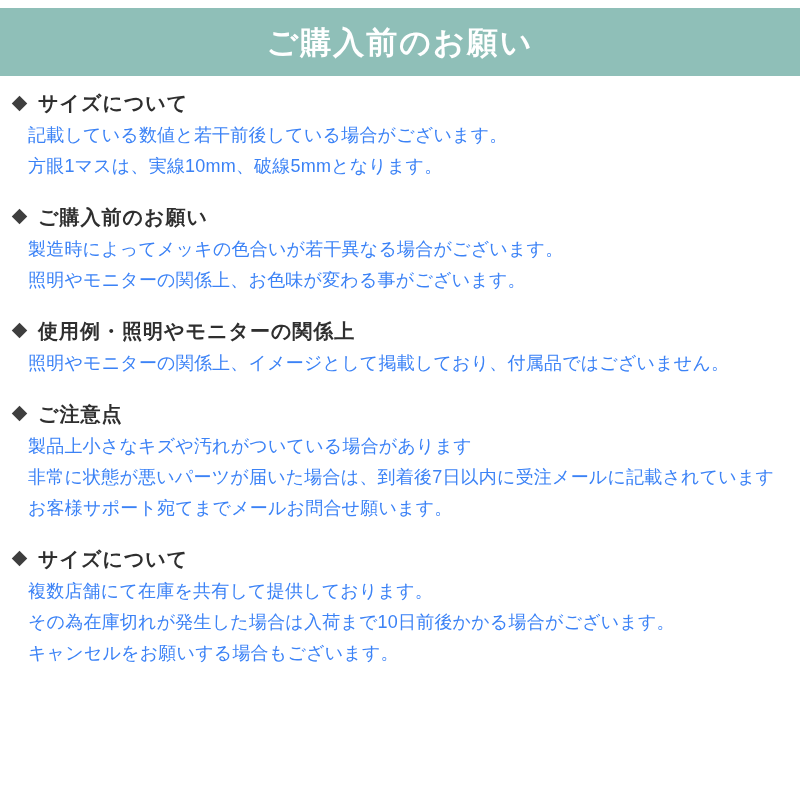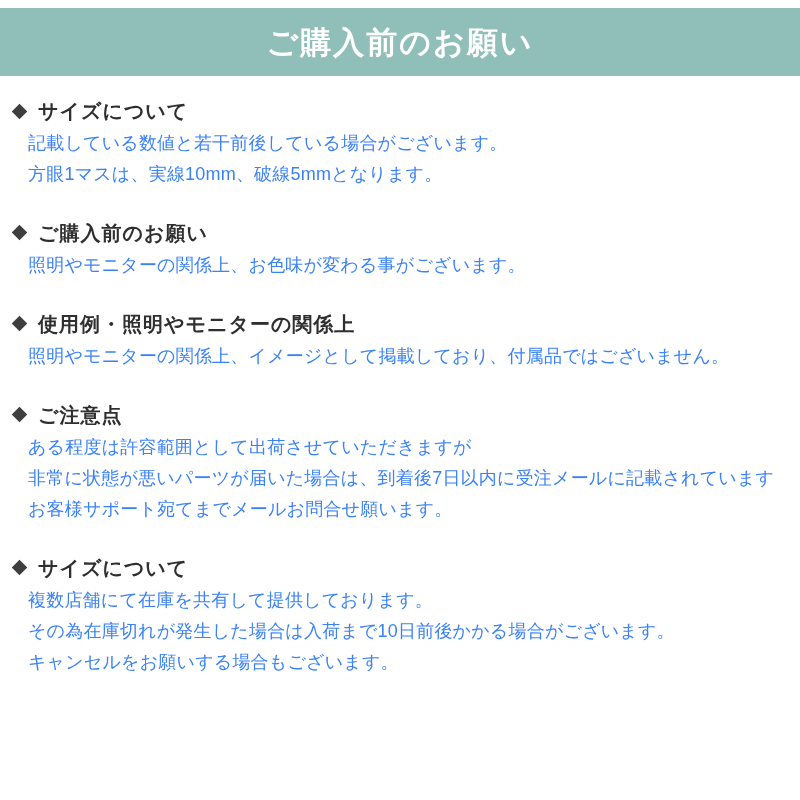--- a/index.html
+++ b/index.html
@@ -46,21 +46,21 @@
     padding: 0 14px;
     box-sizing: border-box;
   }
   .section {
     margin: 0 0 8px 0;
   }
   .section-head {
     display: flex;
     align-items: center;
     margin: 0 0 6px 0;
-    padding-top: 24px;
+    padding-top: 16px;
   }
   .diamond {
     width: 11px;
     height: 11px;
     background: #3e3e3e;
     transform: rotate(45deg);
     margin-right: 13px;
     flex: 0 0 auto;
   }
   .section-title {
@@ -102,41 +102,42 @@
         <div class="line">方眼1マスは、実線10mm、破線5mmとなります。</div>
       </div>
     </div>
 
     <div class="section">
       <div class="section-head">
         <span class="diamond"></span>
         <span class="section-title">ご購入前のお願い</span>
       </div>
       <div class="lines">
+        <div class="line">製造時によってメッキの色合いが若干異なる場合がございます。</div>
         <div class="line">照明やモニターの関係上、お色味が変わる事がございます。</div>
       </div>
     </div>
 
     <div class="section">
       <div class="section-head">
         <span class="diamond"></span>
         <span class="section-title">使用例・照明やモニターの関係上</span>
       </div>
       <div class="lines">
         <div class="line">照明やモニターの関係上、イメージとして掲載しており、付属品ではございません。</div>
       </div>
     </div>
 
     <div class="section">
       <div class="section-head">
         <span class="diamond"></span>
         <span class="section-title">ご注意点</span>
       </div>
       <div class="lines">
-        <div class="line">ある程度は許容範囲として出荷させていただきますが</div>
+        <div class="line">製品上小さなキズや汚れがついている場合があります</div>
         <div class="line">非常に状態が悪いパーツが届いた場合は、到着後7日以内に受注メールに記載されています</div>
         <div class="line">お客様サポート宛てまでメールお問合せ願います。</div>
       </div>
     </div>
 
     <div class="section">
       <div class="section-head">
         <span class="diamond"></span>
         <span class="section-title">サイズについて</span>
       </div>

